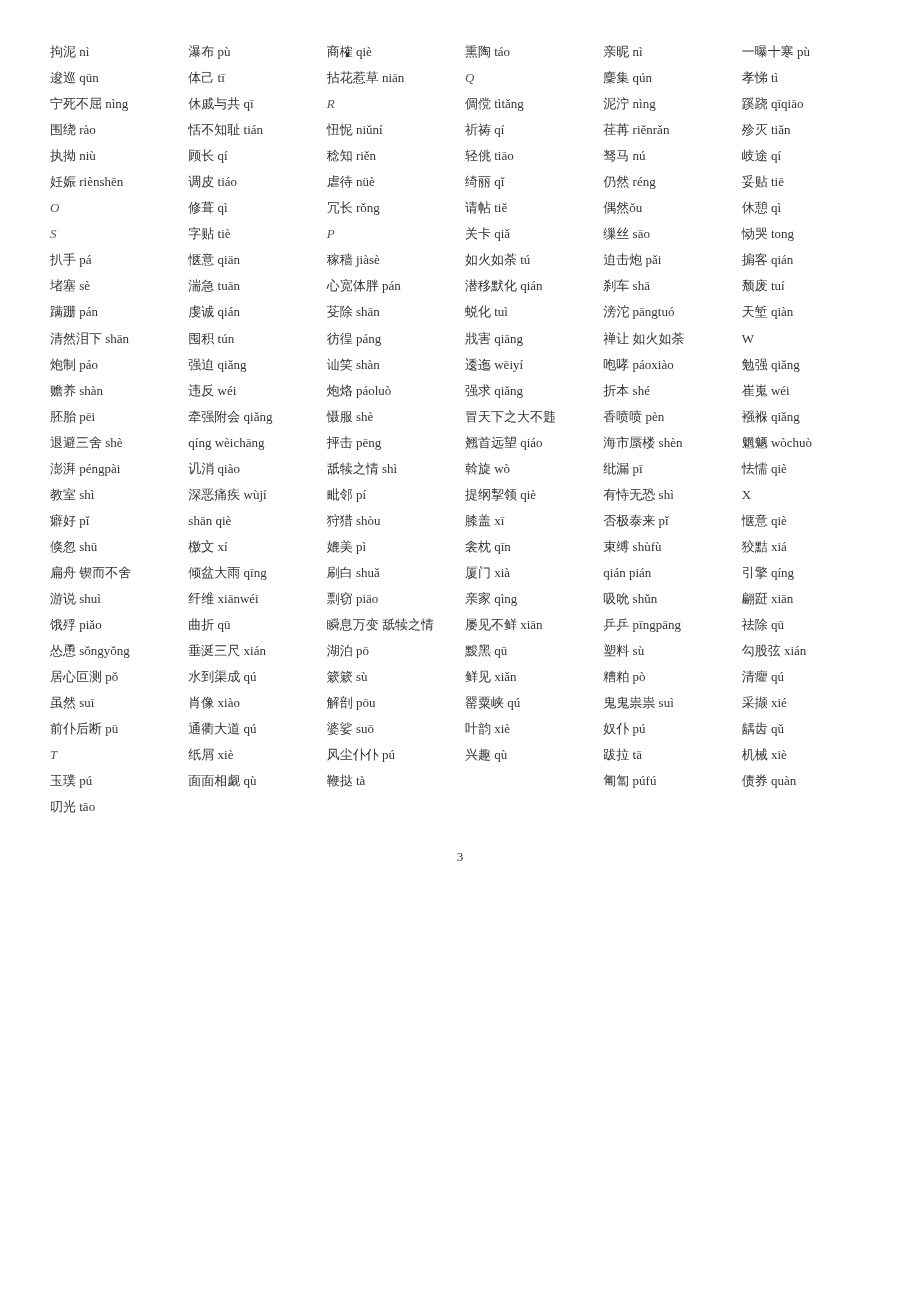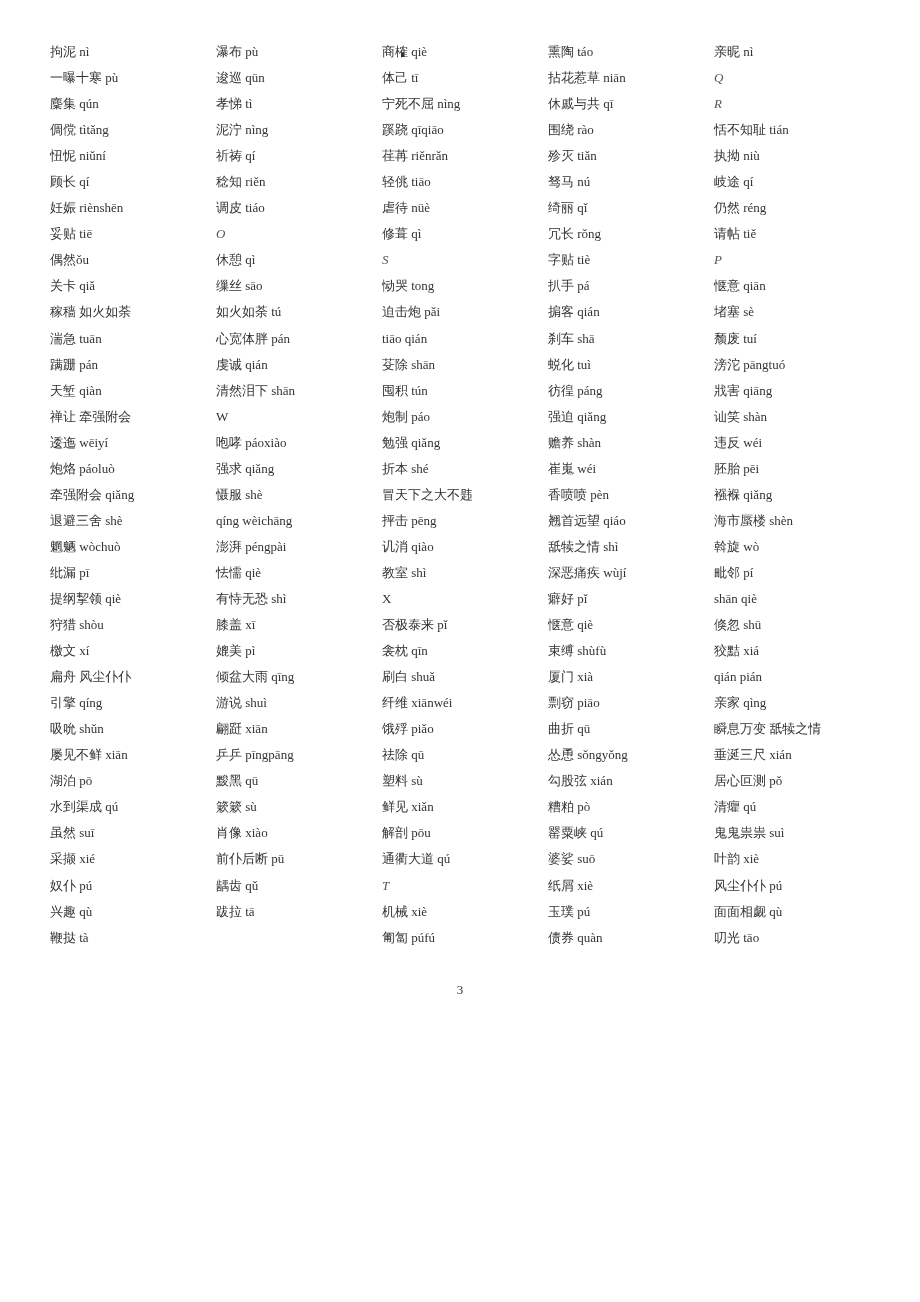--- a/index.html
+++ b/index.html
@@ -5,21 +5,21 @@
     * { margin: 0; padding: 0; box-sizing: border-box; }
     body {
       background: #fff;
       font-family: "SimSun", "宋体", serif;
       font-size: 13px;
       color: #333;
       padding: 40px 50px;
     }
     .page-content {
       display: grid;
-      grid-template-columns: repeat(5, 1fr);
+      grid-template-columns: repeat(6, 1fr);
       gap: 2px 10px;
       line-height: 1.85;
     }
     .entry {
       white-space: nowrap;
       font-size: 13px;
     }
     .page-number {
       text-align: center;
       margin-top: 30px;
@@ -73,41 +73,41 @@
     <div class="entry">偶然ǒu</div>
     <div class="entry">休憩 qì</div>
     <div class="entry" style="font-style: italic; color: rgb(85, 85, 85);">S</div>
     <div class="entry">字贴 tiè</div>
     <div class="entry" style="font-style: italic; color: rgb(85, 85, 85);">P</div>
     <div class="entry">关卡 qiǎ</div>
     <div class="entry">缫丝 sāo</div>
     <div class="entry">恸哭 tong</div>
     <div class="entry">扒手 pá</div>
     <div class="entry">惬意 qiān</div>
-    <div class="entry">稼穑 如火如荼</div>
+    <div class="entry">稼穑 jiàsè</div>
     <div class="entry">如火如荼 tú</div>
     <div class="entry">迫击炮 pǎi</div>
     <div class="entry">掮客 qián</div>
     <div class="entry">堵塞 sè</div>
     <div class="entry">湍急 tuān</div>
     <div class="entry">心宽体胖 pán</div>
-    <div class="entry">tiāo qián</div>
+    <div class="entry">潜移默化 qián</div>
     <div class="entry">刹车 shā</div>
     <div class="entry">颓废 tuí</div>
     <div class="entry">蹒跚 pán</div>
     <div class="entry">虔诚 qián</div>
     <div class="entry">芟除 shān</div>
     <div class="entry">蜕化 tuì</div>
     <div class="entry">滂沱 pāngtuó</div>
     <div class="entry">天堑 qiàn</div>
     <div class="entry">清然泪下 shān</div>
     <div class="entry">囤积 tún</div>
     <div class="entry">彷徨 páng</div>
     <div class="entry">戕害 qiāng</div>
-    <div class="entry">禅让 牵强附会</div>
+    <div class="entry">禅让 如火如荼</div>
     <div class="entry">W</div>
     <div class="entry">炮制 páo</div>
     <div class="entry">强迫 qiǎng</div>
     <div class="entry">讪笑 shàn</div>
     <div class="entry">逶迤 wēiyí</div>
     <div class="entry">咆哮 páoxiào</div>
     <div class="entry">勉强 qiǎng</div>
     <div class="entry">赡养 shàn</div>
     <div class="entry">违反 wéi</div>
     <div class="entry">炮烙 páoluò</div>
@@ -143,21 +143,21 @@
     <div class="entry">狩猎 shòu</div>
     <div class="entry">膝盖 xī</div>
     <div class="entry">否极泰来 pǐ</div>
     <div class="entry">惬意 qiè</div>
     <div class="entry">倏忽 shū</div>
     <div class="entry">檄文 xí</div>
     <div class="entry">媲美 pì</div>
     <div class="entry">衾枕 qīn</div>
     <div class="entry">束缚 shùfù</div>
     <div class="entry">狡黠 xiá</div>
-    <div class="entry">扁舟 风尘仆仆</div>
+    <div class="entry">扁舟 锲而不舍</div>
     <div class="entry">倾盆大雨 qīng</div>
     <div class="entry">刷白 shuǎ</div>
     <div class="entry">厦门 xià</div>
     <div class="entry">qián pián</div>
     <div class="entry">引擎 qíng</div>
     <div class="entry">游说 shuì</div>
     <div class="entry">纤维 xiānwéi</div>
     <div class="entry">剽窃 piāo</div>
     <div class="entry">亲家 qìng</div>
     <div class="entry">吸吮 shǔn</div>

